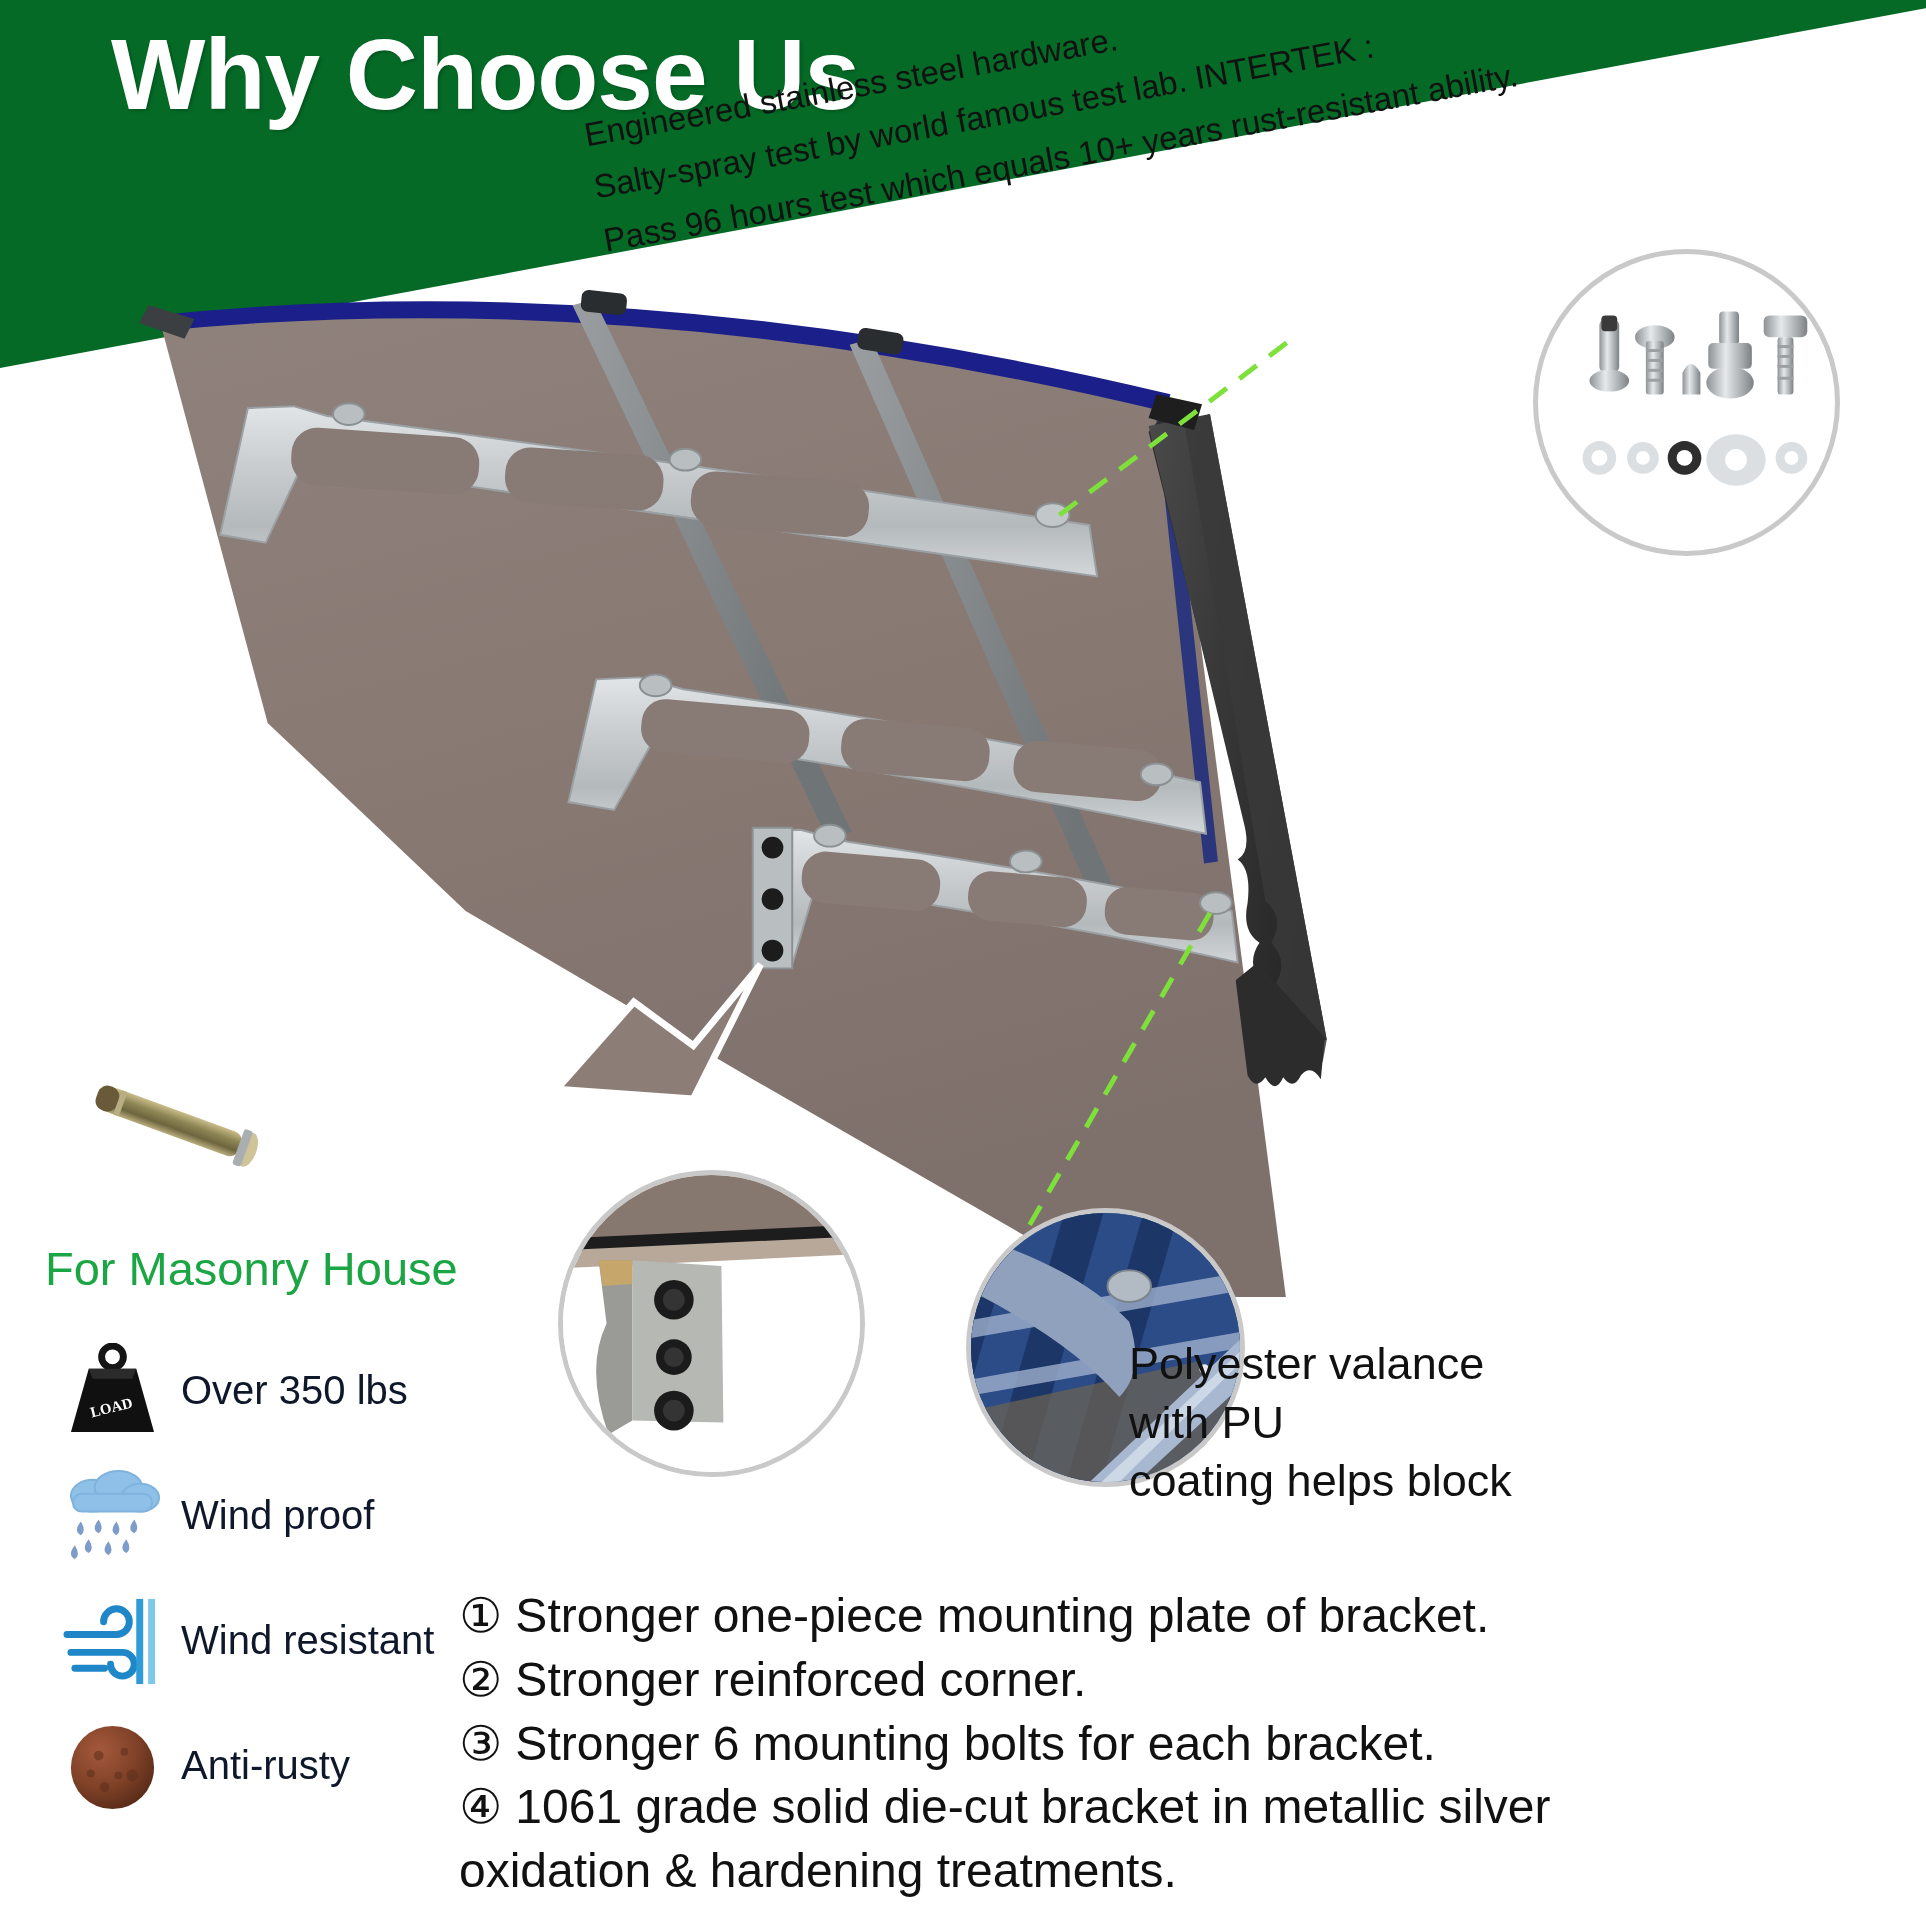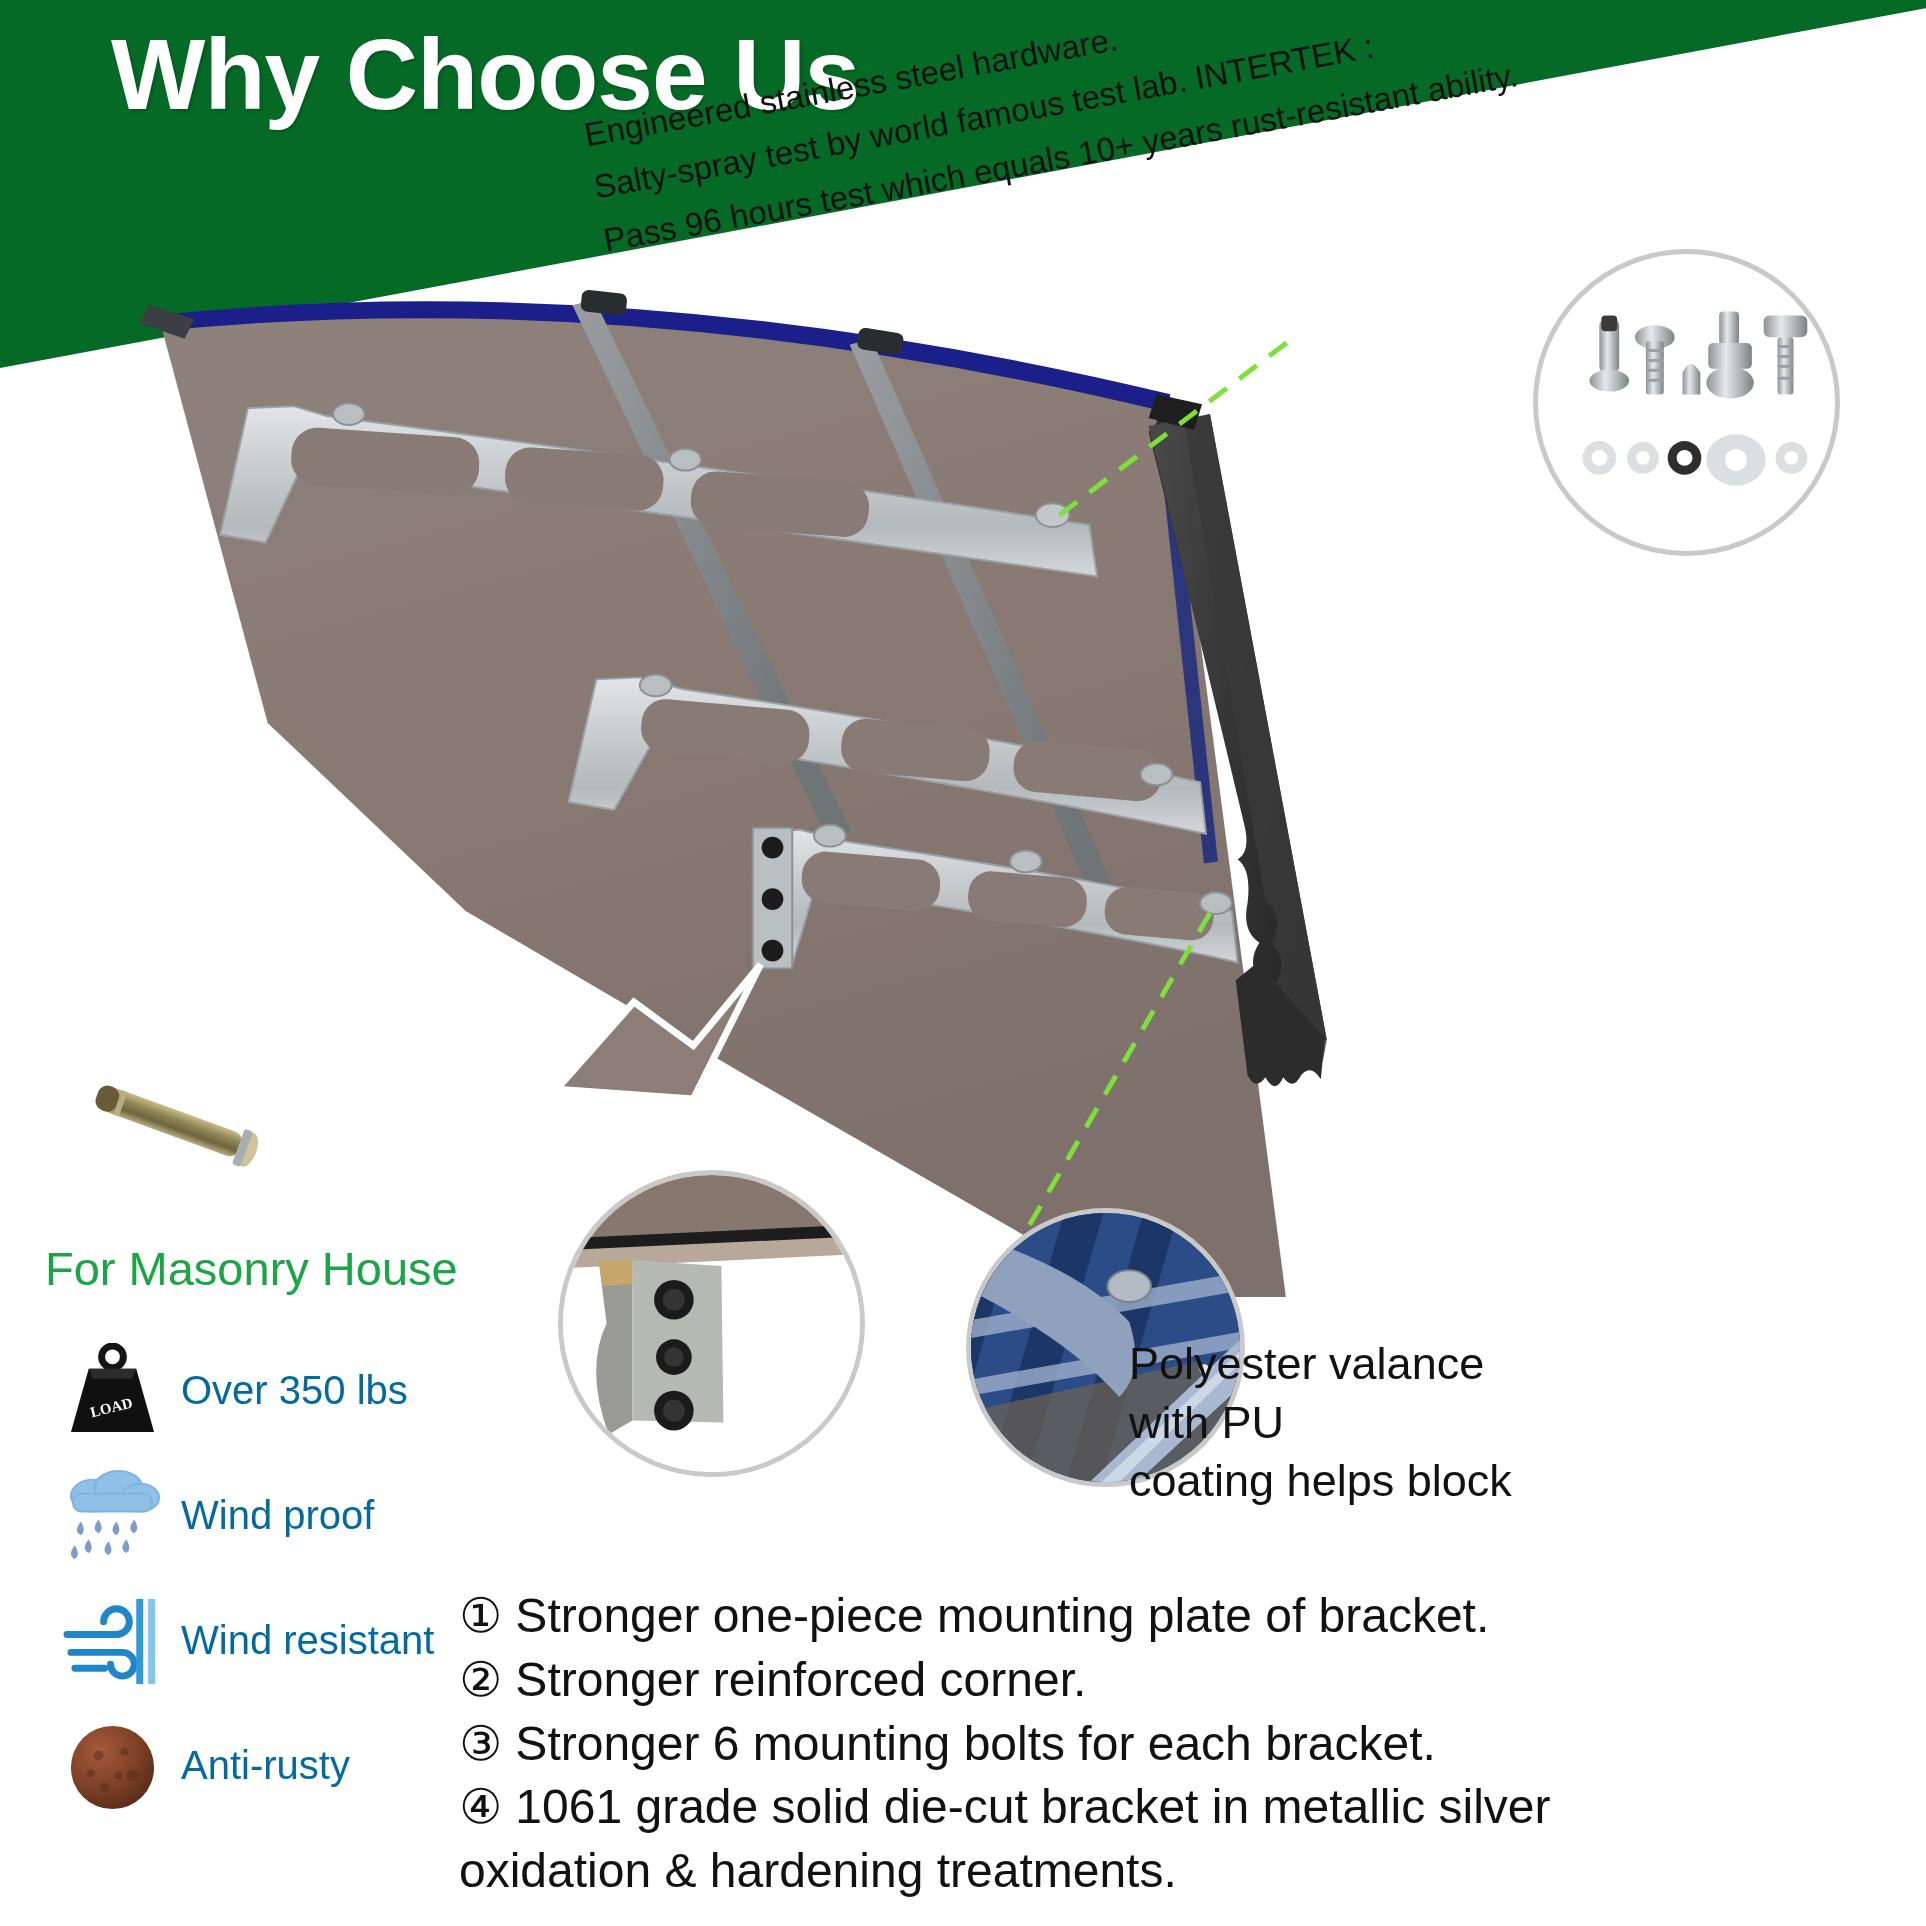--- a/index.html
+++ b/index.html
@@ -52,21 +52,21 @@
   #masonry-heading{
     position:absolute;left:45px;top:1241px;font-size:47px;color:#1ba545;
     white-space:nowrap;
   }
 
   
   #features-list{position:absolute;left:54px;top:1335px;width:396px;}
   .feature-row{display:flex;align-items:center;height:111px;margin-bottom:14px;}
   .feature-icon{width:117px;height:103px;flex:0 0 117px;display:flex;
                 align-items:center;justify-content:center;}
-  .feature-label{font-size:40px;color:#0369a1;white-space:nowrap;padding-left:10px;}
+  .feature-label{font-size:40px;color:#0f172a;white-space:nowrap;padding-left:10px;}
 
   
   #valance-caption{
     position:absolute;left:1129px;top:1335px;width:416px;
     font-size:45px;line-height:1.30;color:#111;
   }
 
   
   #notes-list{position:absolute;left:459px;top:1584px;width:1168px;
               font-size:48px;line-height:1.33;color:#111;}

